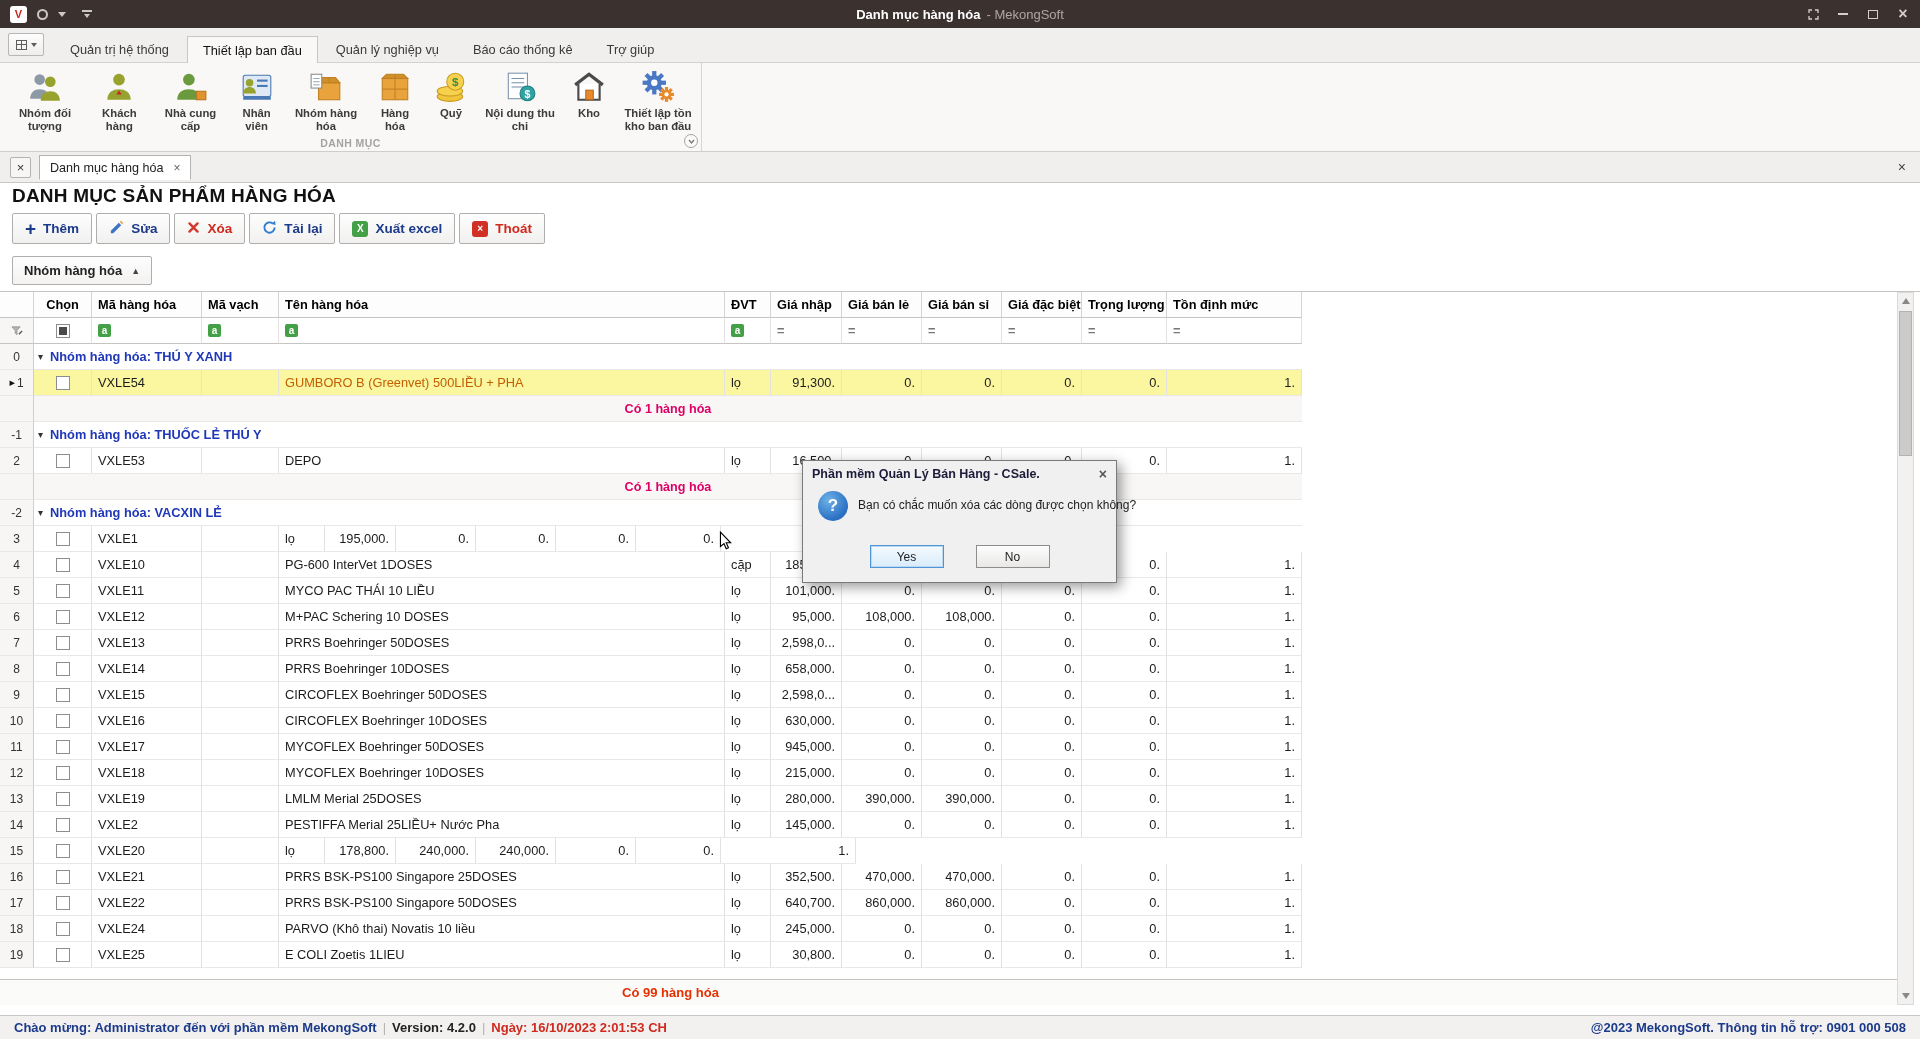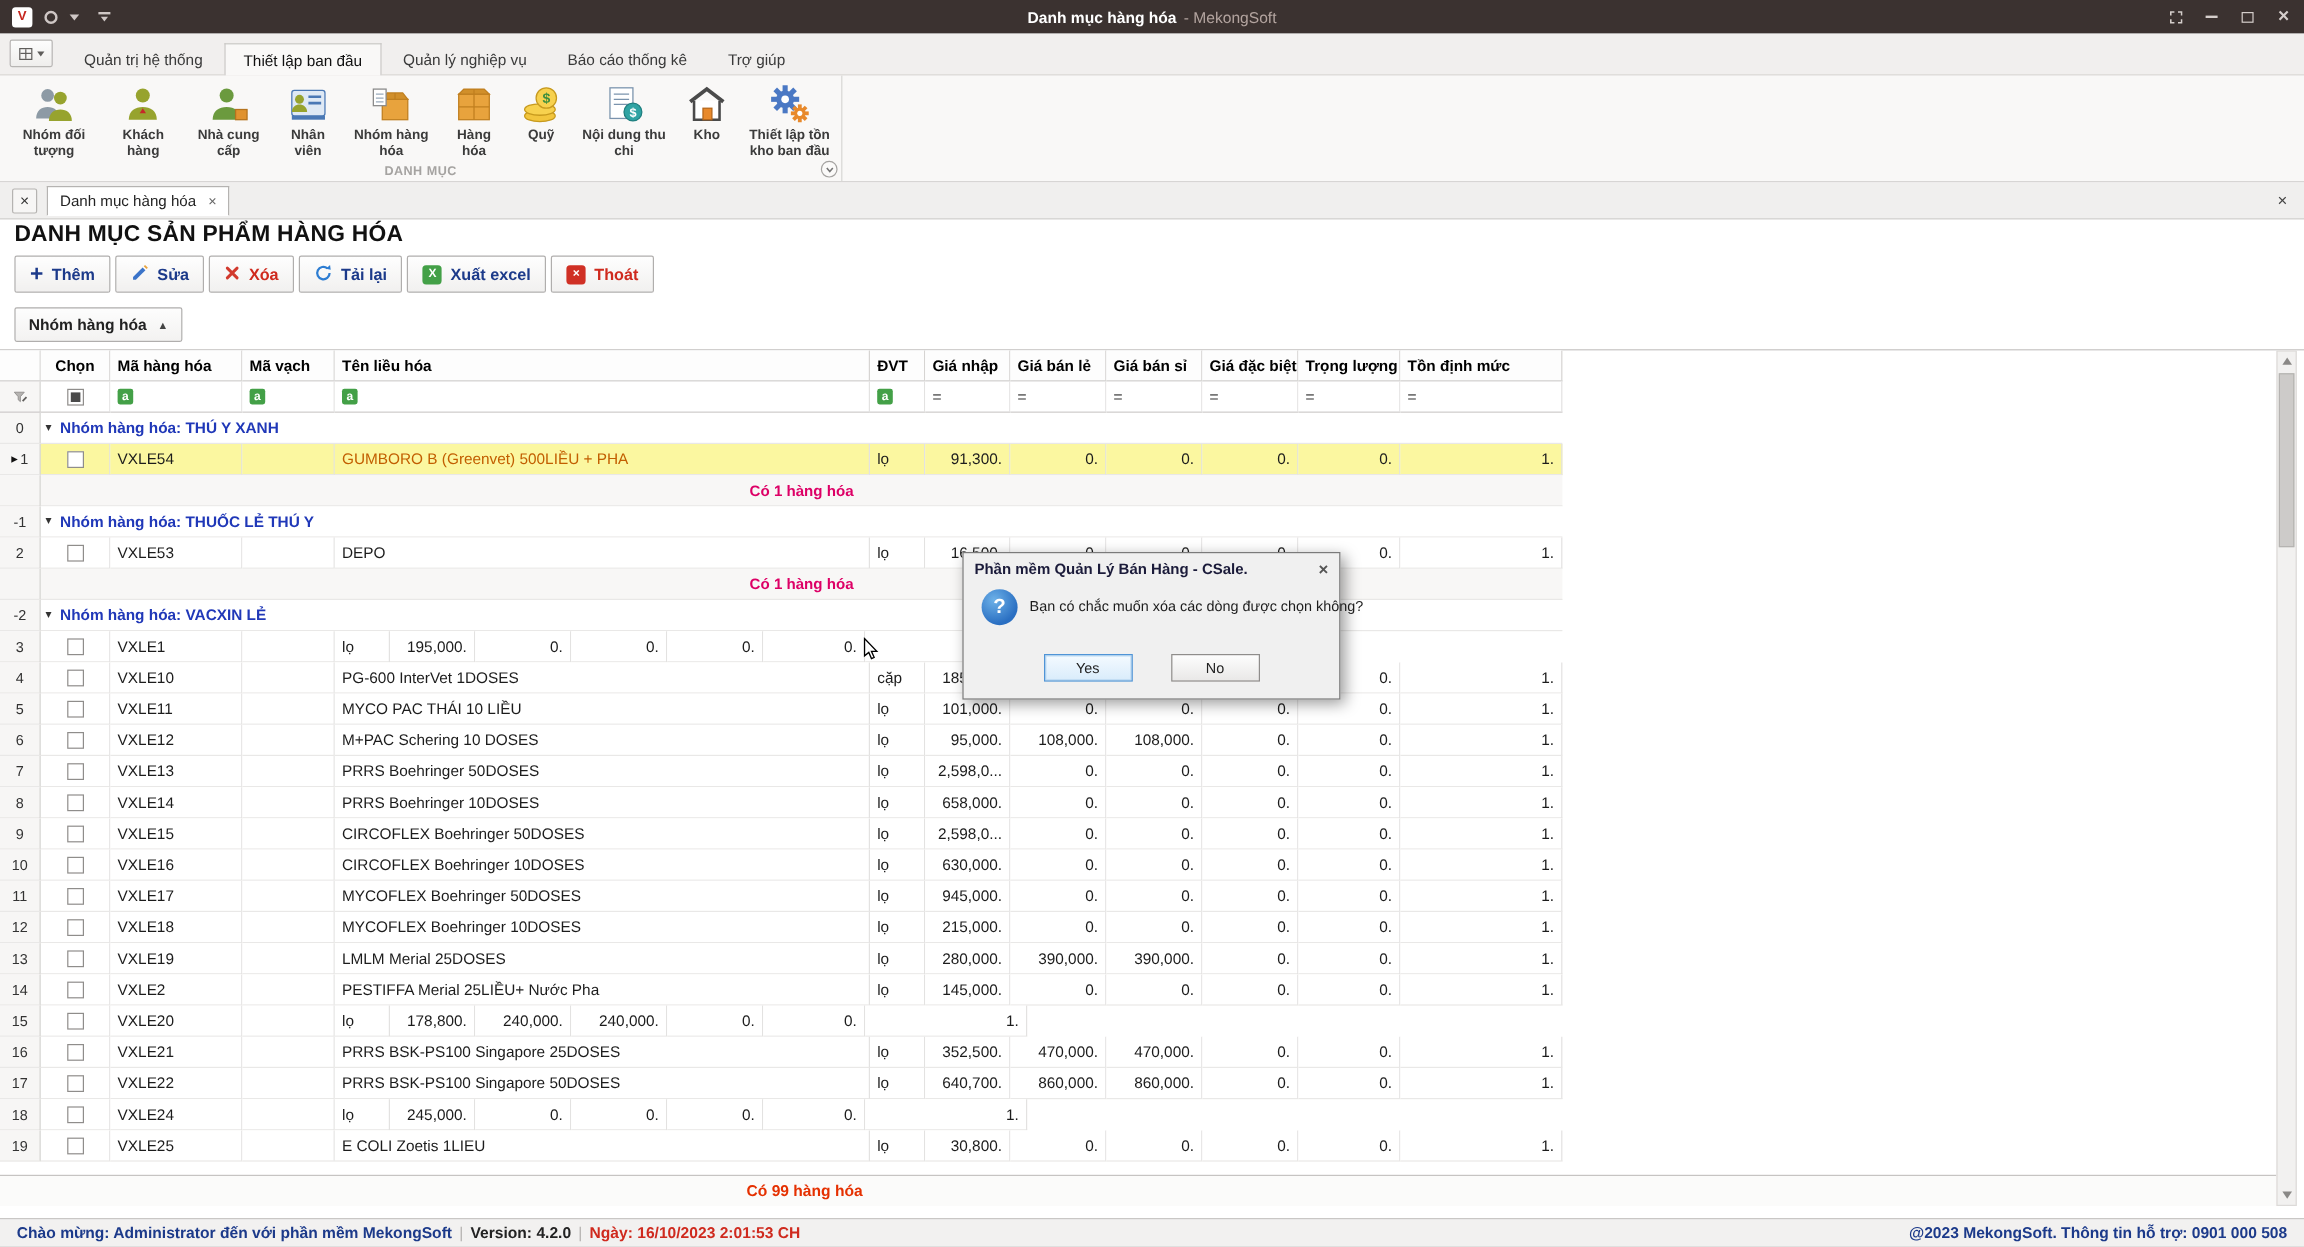--- a/index.html
+++ b/index.html
@@ -385,21 +385,21 @@
       <span>Nhóm hàng hóa</span>
       <span class="up">▲</span>
     </div>
 
     <div class="grid">
       <div class="grow header">
         <div class="cell w-ind ind"></div>
         <div class="cell w-sel center">Chọn</div>
         <div class="cell w-code">Mã hàng hóa</div>
         <div class="cell w-bar">Mã vạch</div>
-        <div class="cell w-name">Tên liều hóa</div>
+        <div class="cell w-name">Tên hàng hóa</div>
         <div class="cell w-unit">ĐVT</div>
         <div class="cell w-n1">Giá nhập</div>
         <div class="cell w-n2">Giá bán lẻ</div>
         <div class="cell w-n3">Giá bán sỉ</div>
         <div class="cell w-n4">Giá đặc biệt</div>
         <div class="cell w-n5">Trọng lượng</div>
         <div class="cell w-n6">Tồn định mức</div>
       </div>
       <div class="grow filter">
         <div class="cell w-ind ind">
@@ -790,20 +790,21 @@
           </div>
           <div class="grow data-row">
             <div class="cell w-ind ind">
               <span class="rnum">18</span>
             </div>
             <div class="cell w-sel center">
               <span class="cb"></span>
             </div>
             <div class="cell dc w-code">VXLE24</div>
             <div class="cell dc w-bar"></div>
+            <div class="cell dc w-name">PARVO (Khô thai) Novatis 10 liều</div>
             <div class="cell dc w-unit">lọ</div>
             <div class="cell dc w-n1 num">245,000.</div>
             <div class="cell dc w-n2 num">0.</div>
             <div class="cell dc w-n3 num">0.</div>
             <div class="cell dc w-n4 num">0.</div>
             <div class="cell dc w-n5 num">0.</div>
             <div class="cell dc w-n6 num">1.</div>
           </div>
           <div class="grow data-row">
             <div class="cell w-ind ind">

